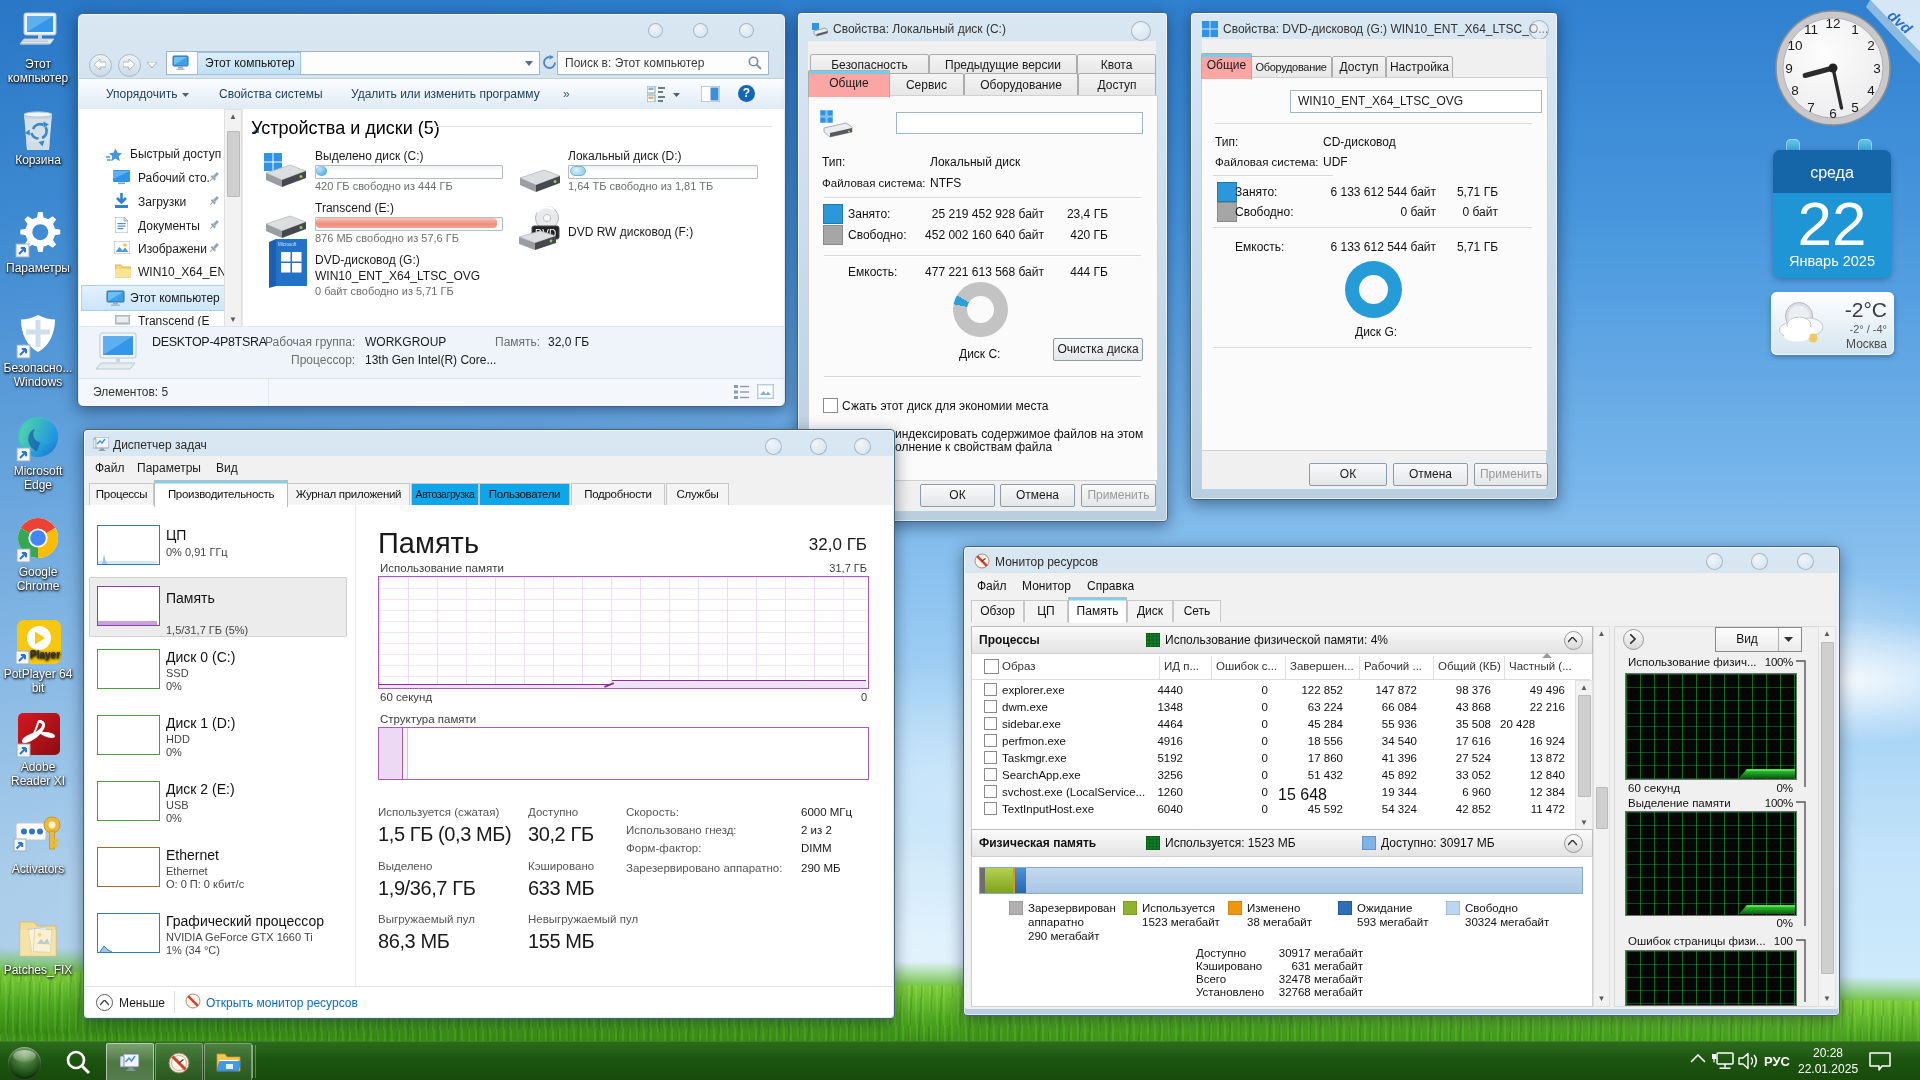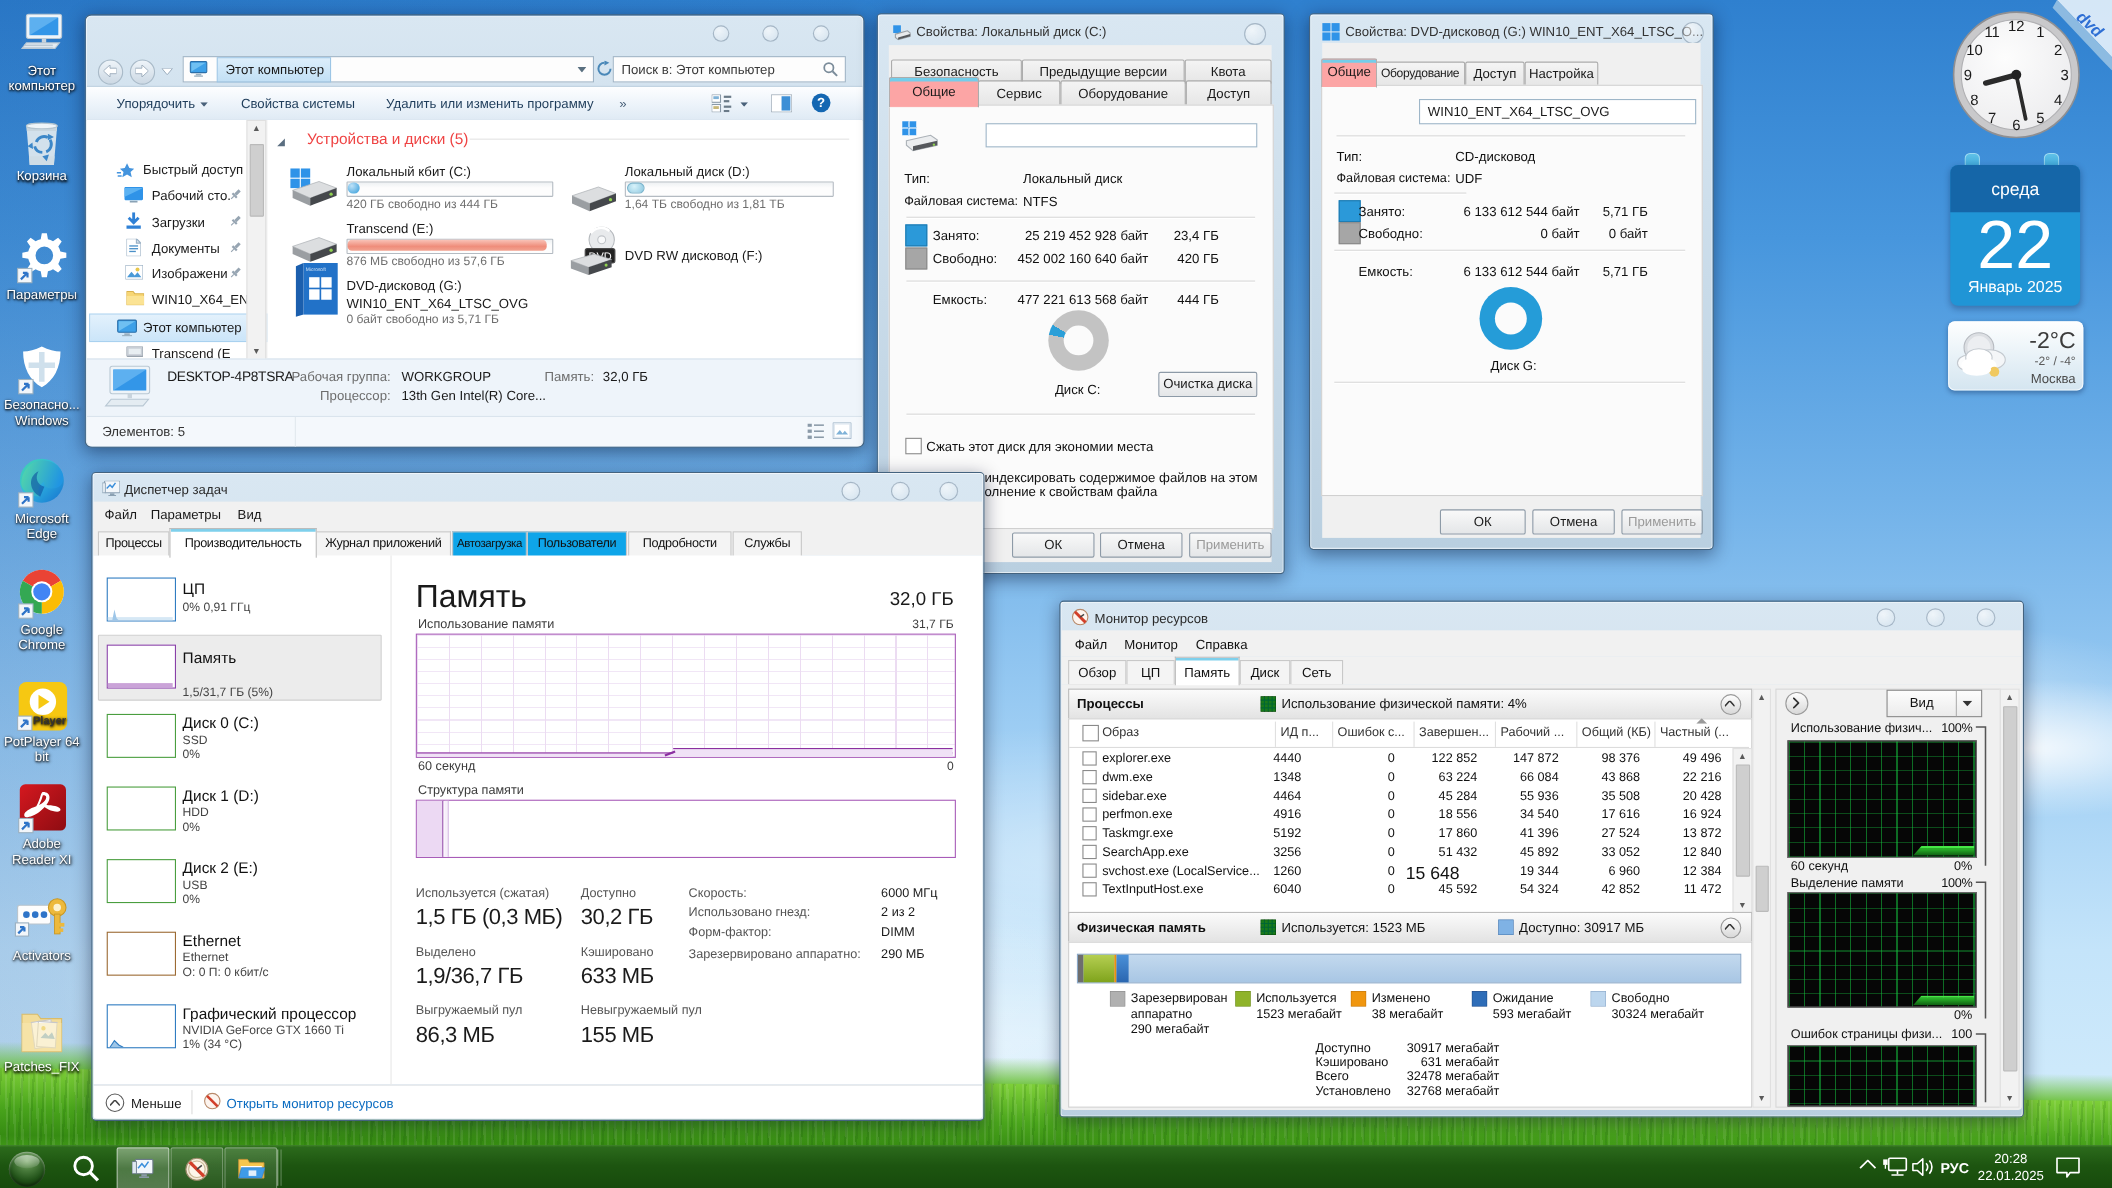--- a/index.html
+++ b/index.html
@@ -392,35 +392,35 @@
   <div class="nv" style="left:59px;top:205px">Transcend (E</div>
   <div class="sbv" style="left:145px;top:0;width:16px;height:217px">
    <div class="arr" style="top:0">▲</div>
    <div class="sbthumb" style="left:2px;top:21px;width:11px;height:64px"></div>
    <div class="arr" style="bottom:0">▼</div>
   </div>
   <div class="a" style="left:163px;top:0;width:1px;height:217px;background:#e8e8e8"></div>
   <svg class="a" style="left:172px;top:16px" width="9" height="9">
         <path d="M8 1 L8 8 L1 8 Z" fill="#5a6e80"></path>
       </svg>
-  <div class="a" style="left:200px;top:9px;font-size:14px;color:#ef4444;white-space:nowrap">Устройства и диски (5)</div>
+  <div class="a" style="left:172px;top:9px;font-size:18px;color:#000000;white-space:nowrap">Устройства и диски (5)</div>
   <div class="a" style="left:348px;top:17px;width:345px;height:1px;background:#e3e3e3"></div>
   <svg class="a" style="left:184px;top:44px" width="46" height="40" viewBox="0 0 46 40">
    <g transform="translate(0,-1)">
           <rect x="1" y="1" width="8.5" height="8.5" fill="#2f93e8"></rect>
           <rect x="10.5" y="1" width="8.5" height="8.5" fill="#2f93e8"></rect>
           <rect x="1" y="10.5" width="8.5" height="8.5" fill="#2f93e8"></rect>
           <rect x="10.5" y="10.5" width="8.5" height="8.5" fill="#2f93e8"></rect>
         </g>
    <path d="M3 20 L27 12 L43 18 L19 27 Z" fill="#dcdee0" stroke="#b0b4b8" stroke-width=".7"></path>
    <path d="M3 20 L19 27 L19 34 L3 27 Z" fill="#9a9ea2"></path>
    <path d="M19 27 L43 18 L43 25 L19 34 Z" fill="#45484c"></path>
    <circle cx="38" cy="23.5" r="1.5" fill="#8fd14f"></circle>
   </svg>
-  <div class="nv" style="left:236px;top:40px">Локальный кбит (C:)</div>
+  <div class="nv" style="left:236px;top:40px">Выделено диск (C:)</div>
   <div class="pbar" style="left:236px;top:56px;width:186px">
         <div class="a" style="left:0;top:0;width:11px;height:10px;border-radius:5px;background:radial-gradient(circle at 35% 30%,#bfe2f8,#2f9ad8)"></div>
       </div>
   <div class="sub" style="left:236px;top:71px">420 ГБ свободно из 444 ГБ</div>
   <svg class="a" style="left:439px;top:58px" width="44" height="26" viewBox="0 0 44 26">
    <path d="M2 11 L26 3 L42 9 L18 18 Z" fill="#dcdee0" stroke="#b0b4b8" stroke-width=".7"></path>
    <path d="M2 11 L18 18 L18 25 L2 18 Z" fill="#9a9ea2"></path>
    <path d="M18 18 L42 9 L42 16 L18 25 Z" fill="#45484c"></path>
    <circle cx="37" cy="14.5" r="1.5" fill="#8fd14f"></circle>
   </svg>
@@ -796,21 +796,21 @@
   <div class="tt" style="left:380px;top:47px;width:65px;text-align:right;font-size:11.5px">66 084</div>
   <div class="tt" style="left:454px;top:47px;width:65px;text-align:right;font-size:11.5px">43 868</div>
   <div class="tt" style="left:528px;top:47px;width:65px;text-align:right;font-size:11.5px">22 216</div>
   <div class="cb" style="left:12px;top:63px;width:11px;height:11px"></div>
   <div class="tt" style="left:30px;top:64px;font-size:11.5px">sidebar.exe</div>
   <div class="tt" style="left:146px;top:64px;width:65px;text-align:right;font-size:11.5px">4464</div>
   <div class="tt" style="left:231px;top:64px;width:65px;text-align:right;font-size:11.5px">0</div>
   <div class="tt" style="left:306px;top:64px;width:65px;text-align:right;font-size:11.5px">45 284</div>
   <div class="tt" style="left:380px;top:64px;width:65px;text-align:right;font-size:11.5px">55 936</div>
   <div class="tt" style="left:454px;top:64px;width:65px;text-align:right;font-size:11.5px">35 508</div>
-  <div class="tt" style="left:528px;top:64px;width:65px;text-align:right;font-size:11.5px">20 428</div>
+  <div class="tt" style="left:528px;top:64px;width:65px;font-size:11.5px">20 428</div>
   <div class="cb" style="left:12px;top:80px;width:11px;height:11px"></div>
   <div class="tt" style="left:30px;top:81px;font-size:11.5px">perfmon.exe</div>
   <div class="tt" style="left:146px;top:81px;width:65px;text-align:right;font-size:11.5px">4916</div>
   <div class="tt" style="left:231px;top:81px;width:65px;text-align:right;font-size:11.5px">0</div>
   <div class="tt" style="left:306px;top:81px;width:65px;text-align:right;font-size:11.5px">18 556</div>
   <div class="tt" style="left:380px;top:81px;width:65px;text-align:right;font-size:11.5px">34 540</div>
   <div class="tt" style="left:454px;top:81px;width:65px;text-align:right;font-size:11.5px">17 616</div>
   <div class="tt" style="left:528px;top:81px;width:65px;text-align:right;font-size:11.5px">16 924</div>
   <div class="cb" style="left:12px;top:97px;width:11px;height:11px"></div>
   <div class="tt" style="left:30px;top:98px;font-size:11.5px">Taskmgr.exe</div>

